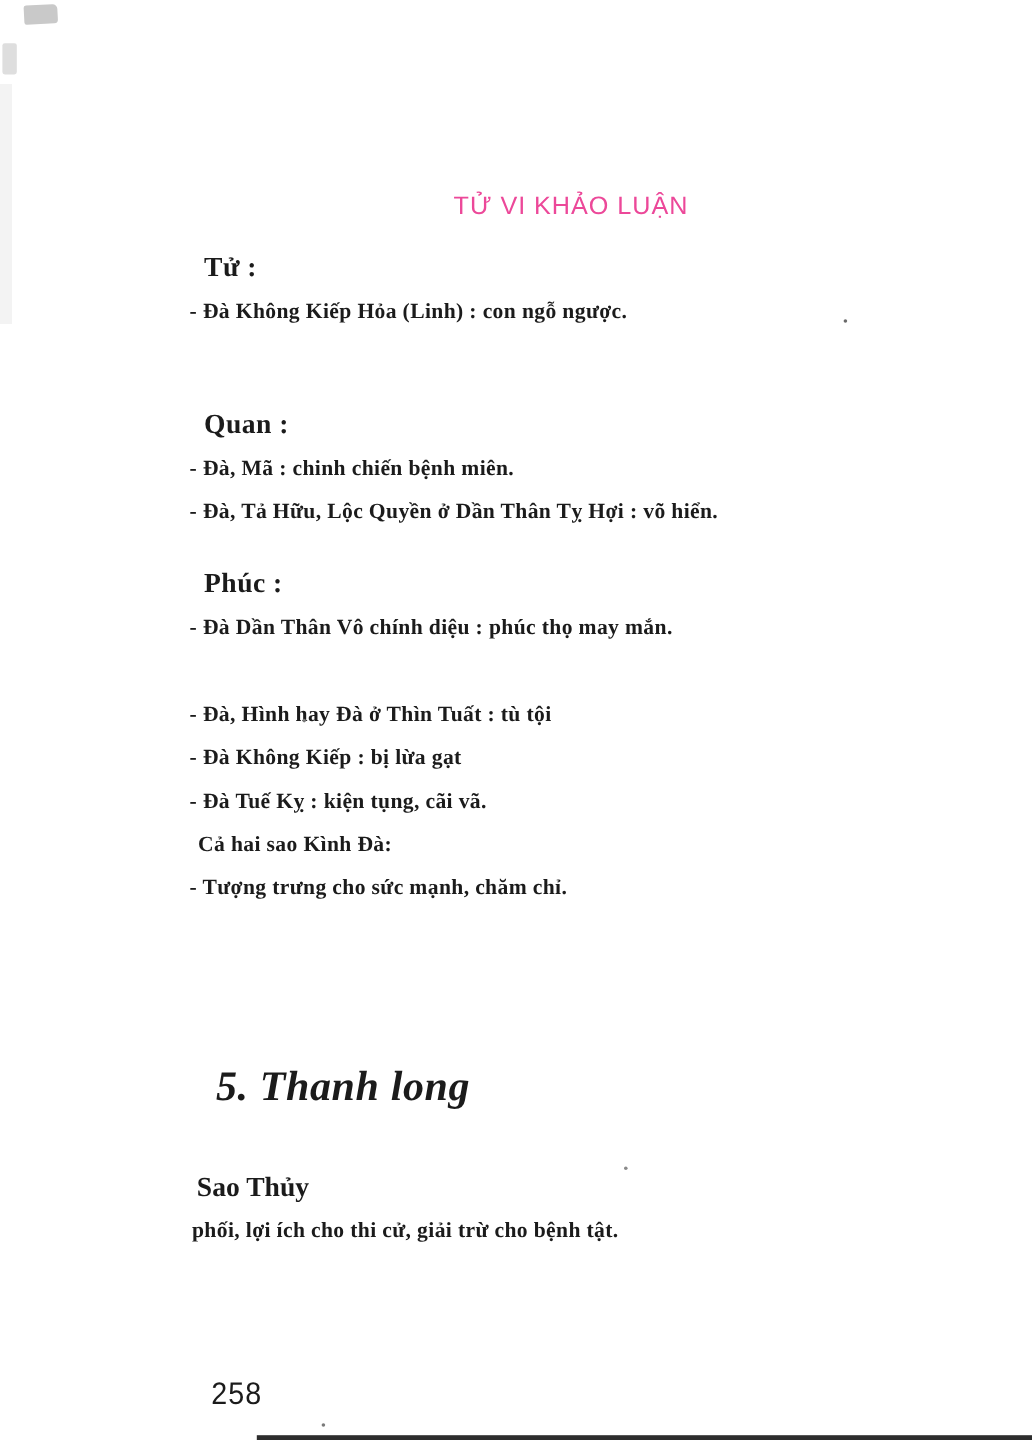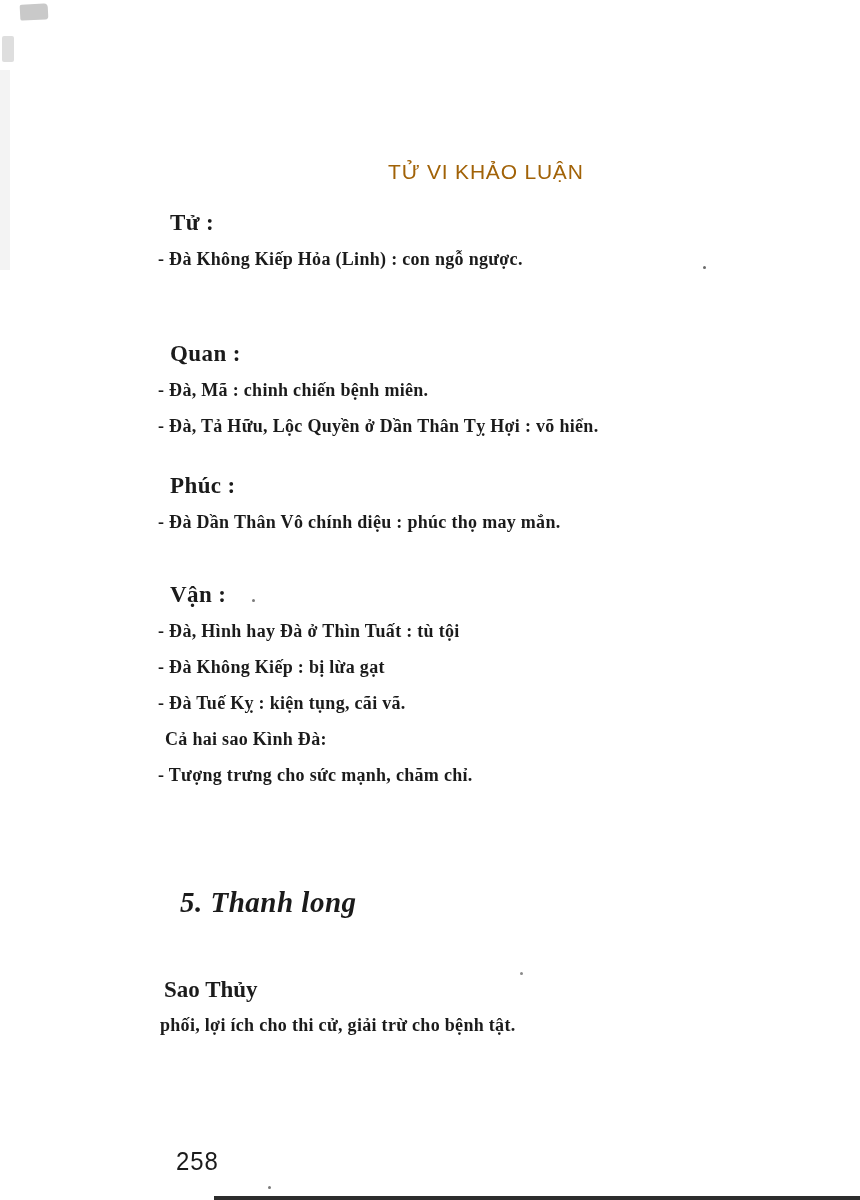--- a/index.html
+++ b/index.html
@@ -15,26 +15,26 @@
     font-family: "Liberation Serif", serif;
     color: #1b1b1b;
   }
   .page {
     position: absolute;
     inset: 0;
   }
   .running-header {
     position: absolute;
     top: 160px;
-    left: 388px;
+    left: 378px;
     font-family: "Liberation Sans", sans-serif;
     font-size: 21px;
     font-weight: 400;
     letter-spacing: 0.8px;
-    color: #a16207;
+    color: #ec4899;
     white-space: nowrap;
   }
   .section {
     position: absolute;
     left: 158px;
     width: 660px;
   }
   .sec-tu   { top: 205px; }
   .sec-quan { top: 336px; }
   .sec-phuc { top: 468px; }
@@ -52,21 +52,21 @@
     font-weight: 700;
     line-height: 36px;
     letter-spacing: 0.3px;
     white-space: nowrap;
   }
   .indent-sm { padding-left: 7px; }
   .chapter-heading {
     position: absolute;
     left: 180px;
     top: 886px;
-    font-size: 29px;
+    font-size: 35px;
     font-weight: 700;
     font-style: italic;
     letter-spacing: 0.5px;
     white-space: nowrap;
   }
   .subsection {
     position: absolute;
     left: 160px;
     top: 972px;
     width: 670px;
@@ -133,21 +133,20 @@
     <div class="text-line">- Đà, Mã : chinh chiến bệnh miên.</div>
     <div class="text-line">- Đà, Tả Hữu, Lộc Quyền ở Dần Thân Tỵ Hợi : võ hiển.</div>
   </div>
 
   <div class="section sec-phuc">
     <div class="section-label">Phúc :</div>
     <div class="text-line">- Đà Dần Thân Vô chính diệu : phúc thọ may mắn.</div>
   </div>
 
   <div class="section sec-van">
-    <div class="section-label">Vận :</div>
     <div class="text-line">- Đà, Hình hay Đà ở Thìn Tuất : tù tội</div>
     <div class="text-line">- Đà Không Kiếp : bị lừa gạt</div>
     <div class="text-line">- Đà Tuế Kỵ : kiện tụng, cãi vã.</div>
     <div class="text-line indent-sm">Cả hai sao Kình Đà:</div>
     <div class="text-line">- Tượng trưng cho sức mạnh, chăm chỉ.</div>
   </div>
 
   <div class="chapter-heading">5. Thanh long</div>
 
   <div class="subsection">

